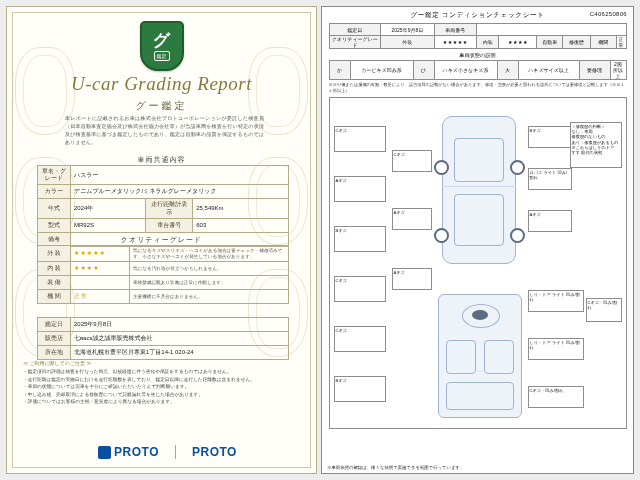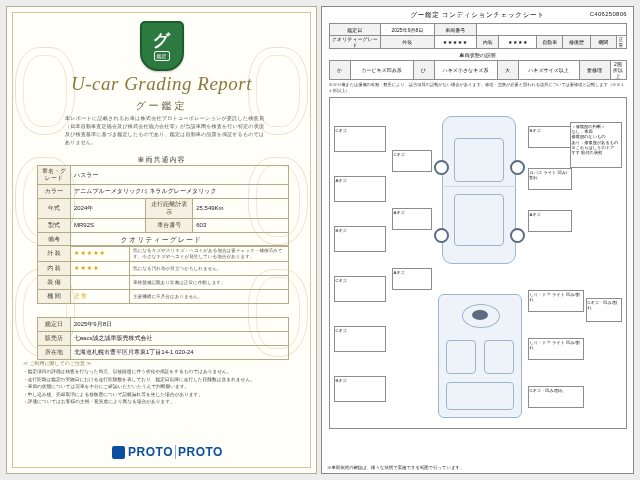--- a/index.html
+++ b/index.html
@@ -105,21 +105,21 @@
   .tiny{font-size:4.6px;line-height:1.5;color:#555;}
 
   .notice{
     position:absolute;left:16px;right:16px;top:352px;
     font-size:4.7px;line-height:1.6;color:#444;
   }
   .notice .hd{color:#8a7a3c;font-size:5px;margin-bottom:1px;}
 
   .logos{
     position:absolute;left:12px;right:0;bottom:14px;
-    display:flex;align-items:center;justify-content:center;gap:2px;
+    display:flex;align-items:center;justify-content:center;gap:16px;
   }
   .logo-proto{display:flex;align-items:center;gap:3px;}
   .logo-proto .sq{width:13px;height:13px;background:#0b4fa0;border-radius:2px;}
   .logo-proto .txt{font-size:12px;font-weight:bold;color:#0b4fa0;letter-spacing:.5px;}
   .logo-jaaa{font-size:12px;font-weight:bold;color:#0b4fa0;letter-spacing:.5px;}
   .logo-div{width:1px;height:14px;background:#9aa6bb;}
 
   
   .sheet{
     position:relative;

